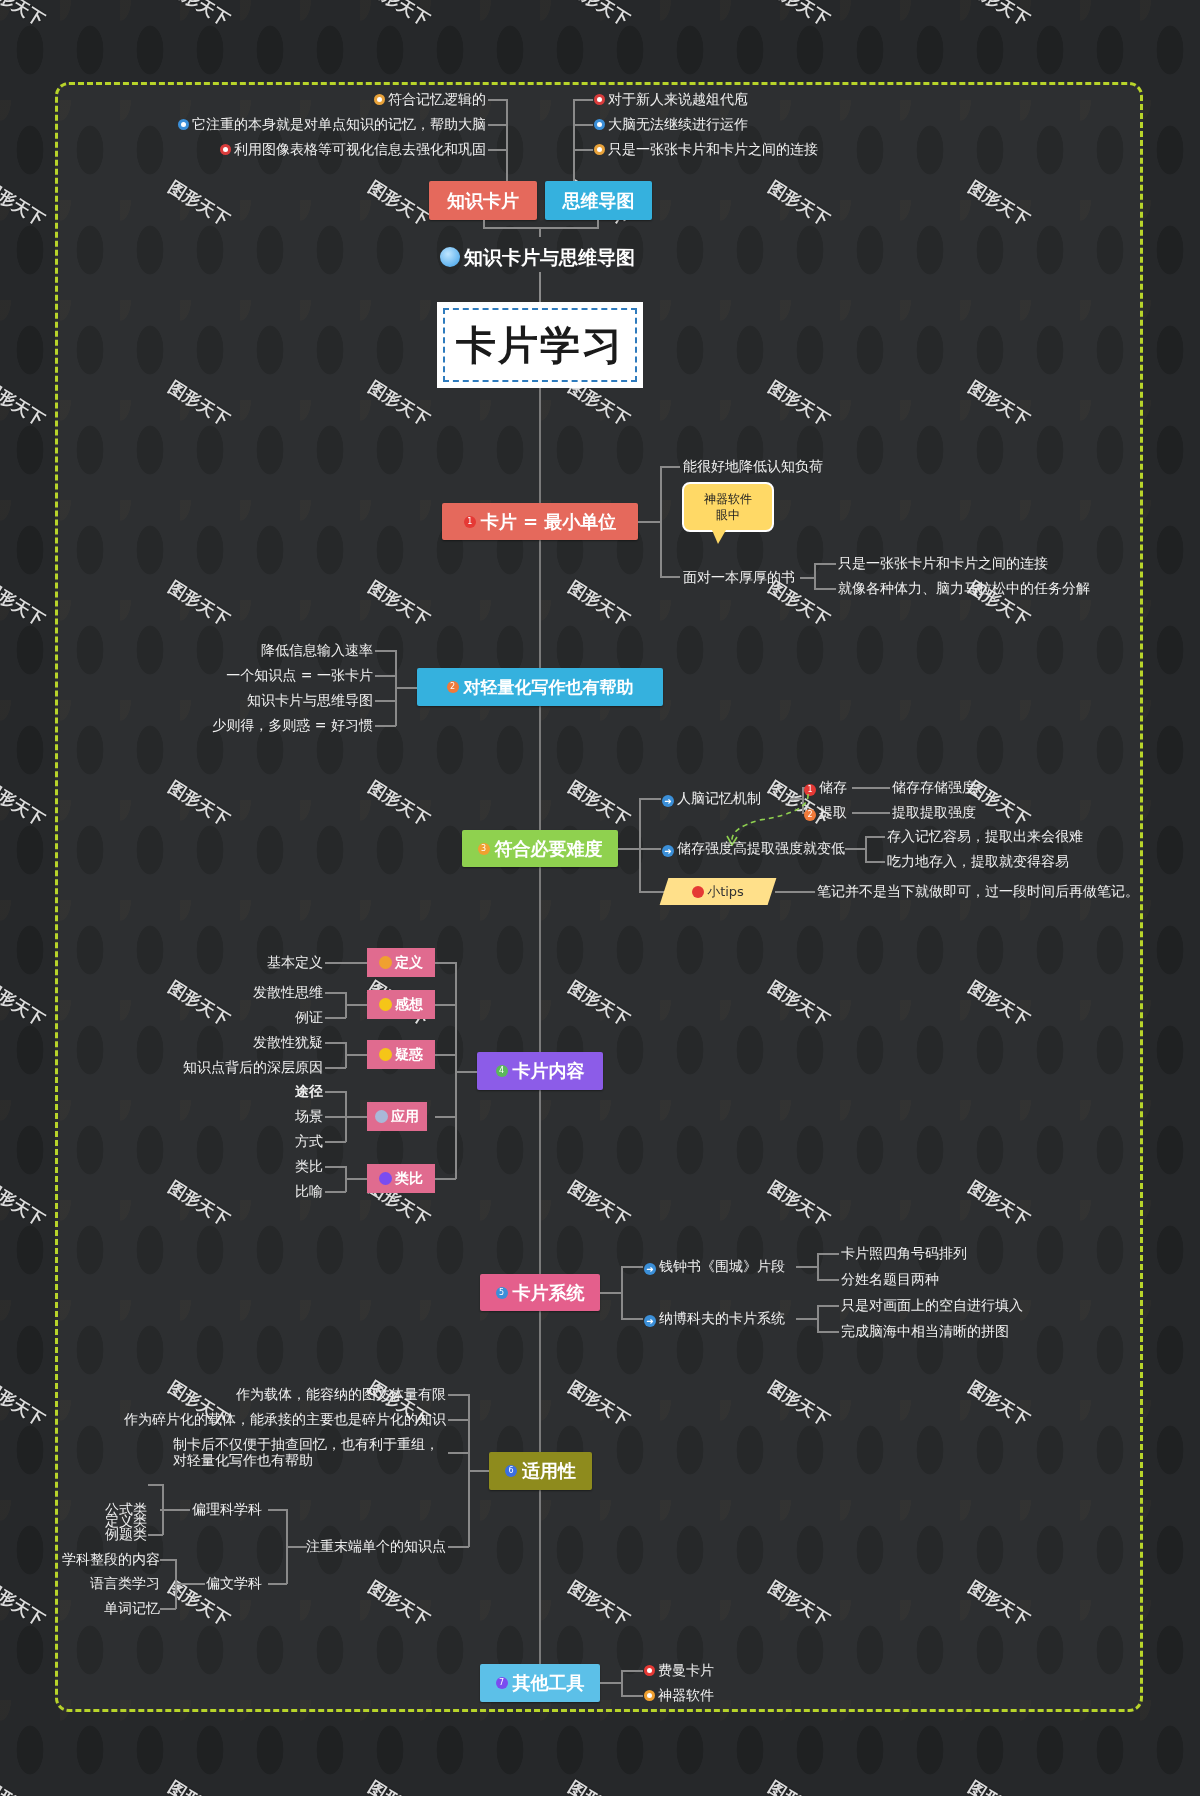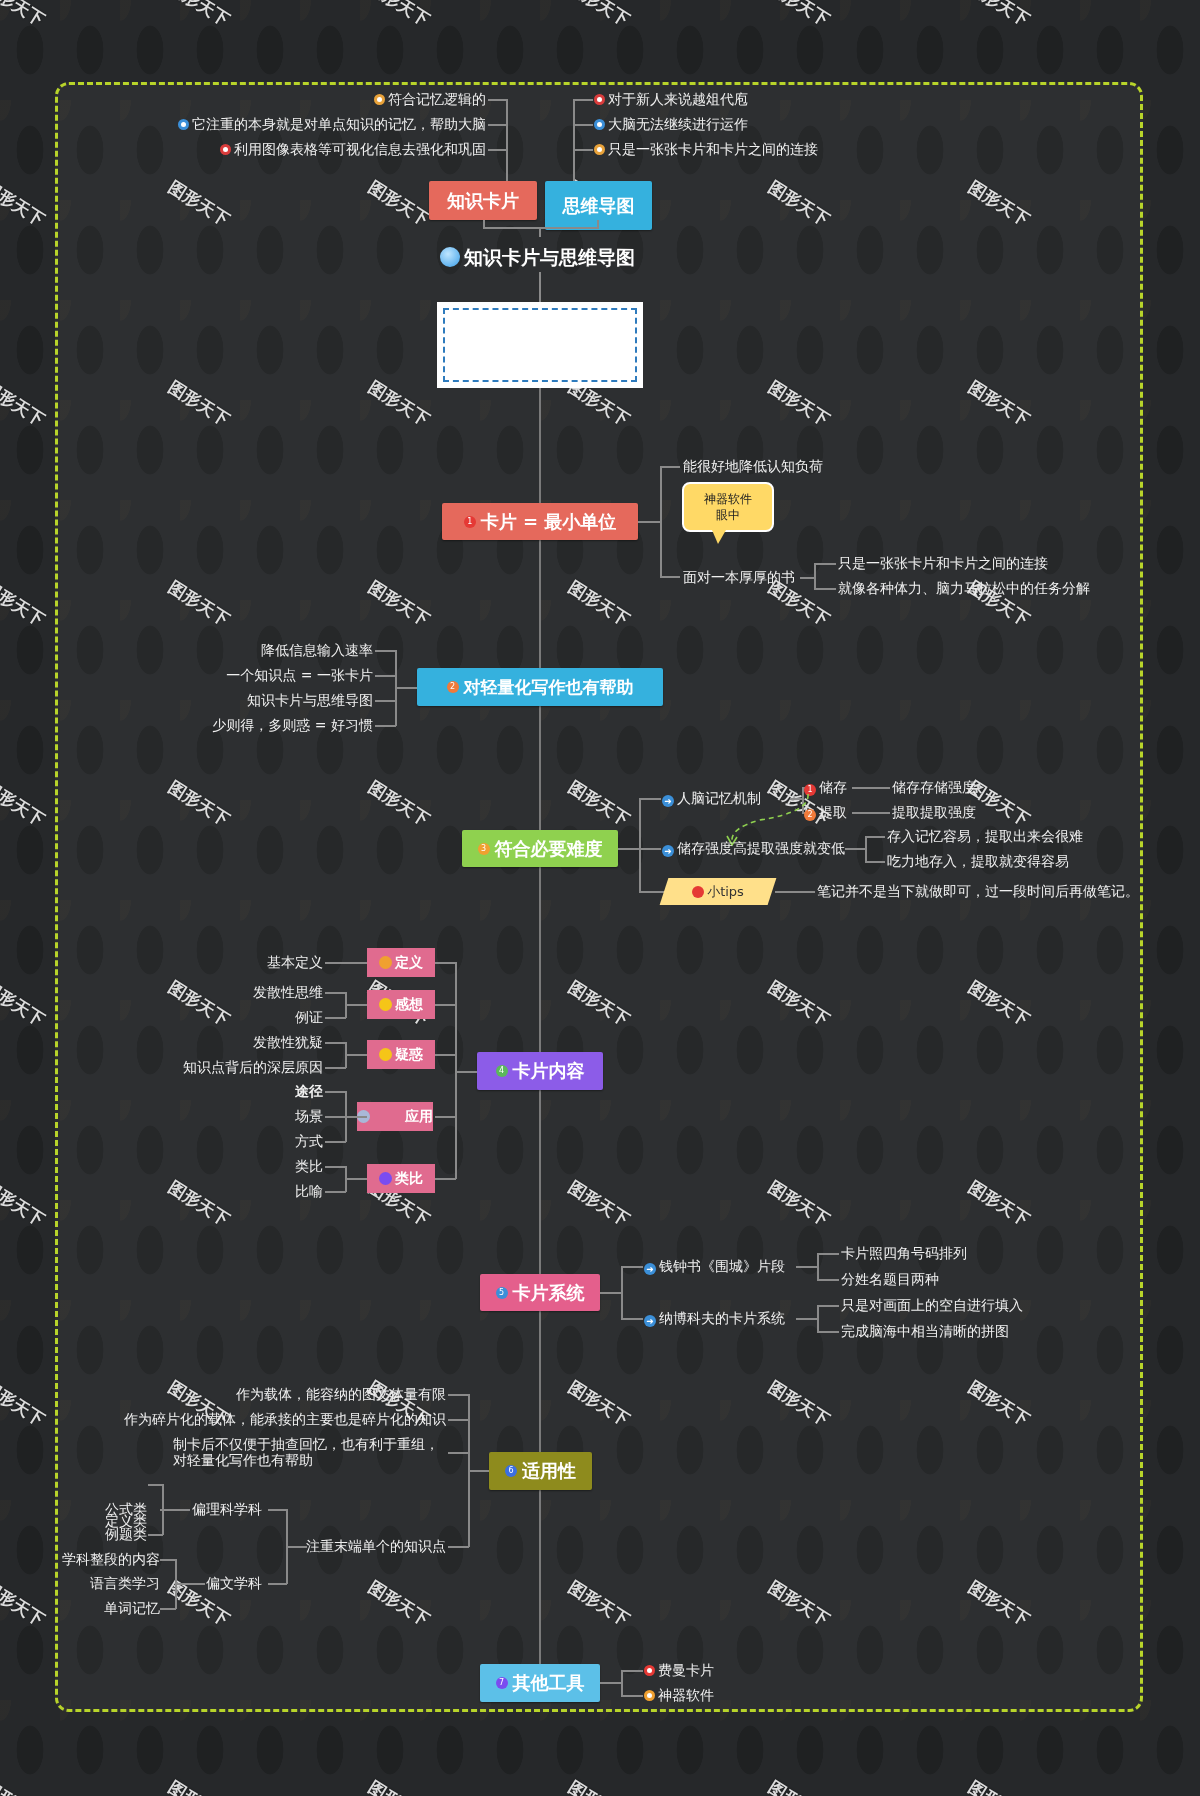--- a/index.html
+++ b/index.html
@@ -110,36 +110,37 @@
   <div class="line" style="left:573px;top:99px;width:20px;height:2px;"></div>
   <div class="line" style="left:573px;top:124px;width:20px;height:2px;"></div>
   <div class="line" style="left:573px;top:149px;width:20px;height:2px;"></div>
   <div class="txt" style="left:594px;top:90px;"><span class="dot" style="background:#d93c3c"></span><span>对于新人来说越俎代庖</span></div>
   <div class="txt" style="left:594px;top:115px;"><span class="dot" style="background:#3b8fd8"></span><span>大脑无法继续进行运作</span></div>
   <div class="txt" style="left:594px;top:140px;"><span class="dot" style="background:#e8a23a"></span><span>只是一张张卡片和卡片之间的连接</span></div>
 
   <div class="topic" style="left:429px;top:181px;width:108px;height:39px;background:#e5695c;font-size:18px;">
       <span>知识卡片</span>
     </div>
-  <div class="topic" style="left:545px;top:181px;width:107px;height:49px;background:#35b1de;font-size:18px;">
+  <div class="topic" style="left:545px;top:181px;width:107px;height:39px;background:#35b1de;font-size:18px;">
       <span>思维导图</span>
     </div>
   <div class="line" style="left:483px;top:220px;width:2px;height:8px;"></div>
   <div class="line" style="left:597px;top:220px;width:2px;height:8px;"></div>
   <div class="line" style="left:483px;top:227px;width:116px;height:2px;"></div>
   <div class="line" style="left:539px;top:227px;width:2px;height:10px;"></div>
 
   <div class="abs" style="left:440px;top:245px;font-size:19px;font-weight:bold;color:#fff;white-space:nowrap;">
     <span style="display:inline-block;width:20px;height:20px;border-radius:50%;background:radial-gradient(circle at 40% 35%,#bfe6ff,#3a9ee8);vertical-align:-3px;margin-right:4px;"></span><span>知识卡片与思维导图</span>
   </div>
   <div class="line" style="left:539px;top:272px;width:2px;height:30px;"></div>
 </div>
 
 <div class="abs" style="left:437px;top:302px;width:206px;height:86px;background:#fff;display:flex;align-items:center;justify-content:center;">
   <div style="position:absolute;left:6px;top:6px;right:6px;bottom:6px;border:2px dashed #2e7bbd;"></div>
+  <span style="font-size:40px;font-weight:bold;color:#1a1a1a;letter-spacing:2px;">卡片学习</span>
 </div>
 
 <div class="line" style="left:539px;top:388px;width:2px;height:1280px;background:#7a7a7a;"></div>
 
 <div class="topic" style="left:442px;top:503px;width:196px;height:37px;background:#e5695c;font-size:18px;">
     <span class="num" style="background:#e53935">1</span>
     <span>卡片 = 最小单位</span>
   </div>
 <div class="line" style="left:638px;top:521px;width:22px;height:2px;"></div>
 <div class="line" style="left:660px;top:466px;width:2px;height:111px;"></div>
@@ -230,21 +231,21 @@
     <span>定义</span>
   </div>
 <div class="sub" style="left:367px;top:990px;width:68px;height:29px;">
     <span class="emo" style="background:#f5c518"></span>
     <span>感想</span>
   </div>
 <div class="sub" style="left:367px;top:1040px;width:68px;height:29px;">
     <span class="emo" style="background:#f5c518"></span>
     <span>疑惑</span>
   </div>
-<div class="sub" style="left:357px;top:1102px;width:76px;height:29px;justify-content:space-between;">
+<div class="sub" style="left:367px;top:1102px;width:60px;height:29px;">
     <span class="emo" style="background:#a9b8d8"></span>
     <span>应用</span>
   </div>
 <div class="sub" style="left:367px;top:1164px;width:68px;height:29px;">
     <span class="emo" style="background:#7a4cf0"></span>
     <span>类比</span>
   </div>
 
 <div class="line" style="left:325px;top:962px;width:42px;height:2px;"></div>
 <div class="txt r" style="right:877px;top:953px;">基本定义</div>

